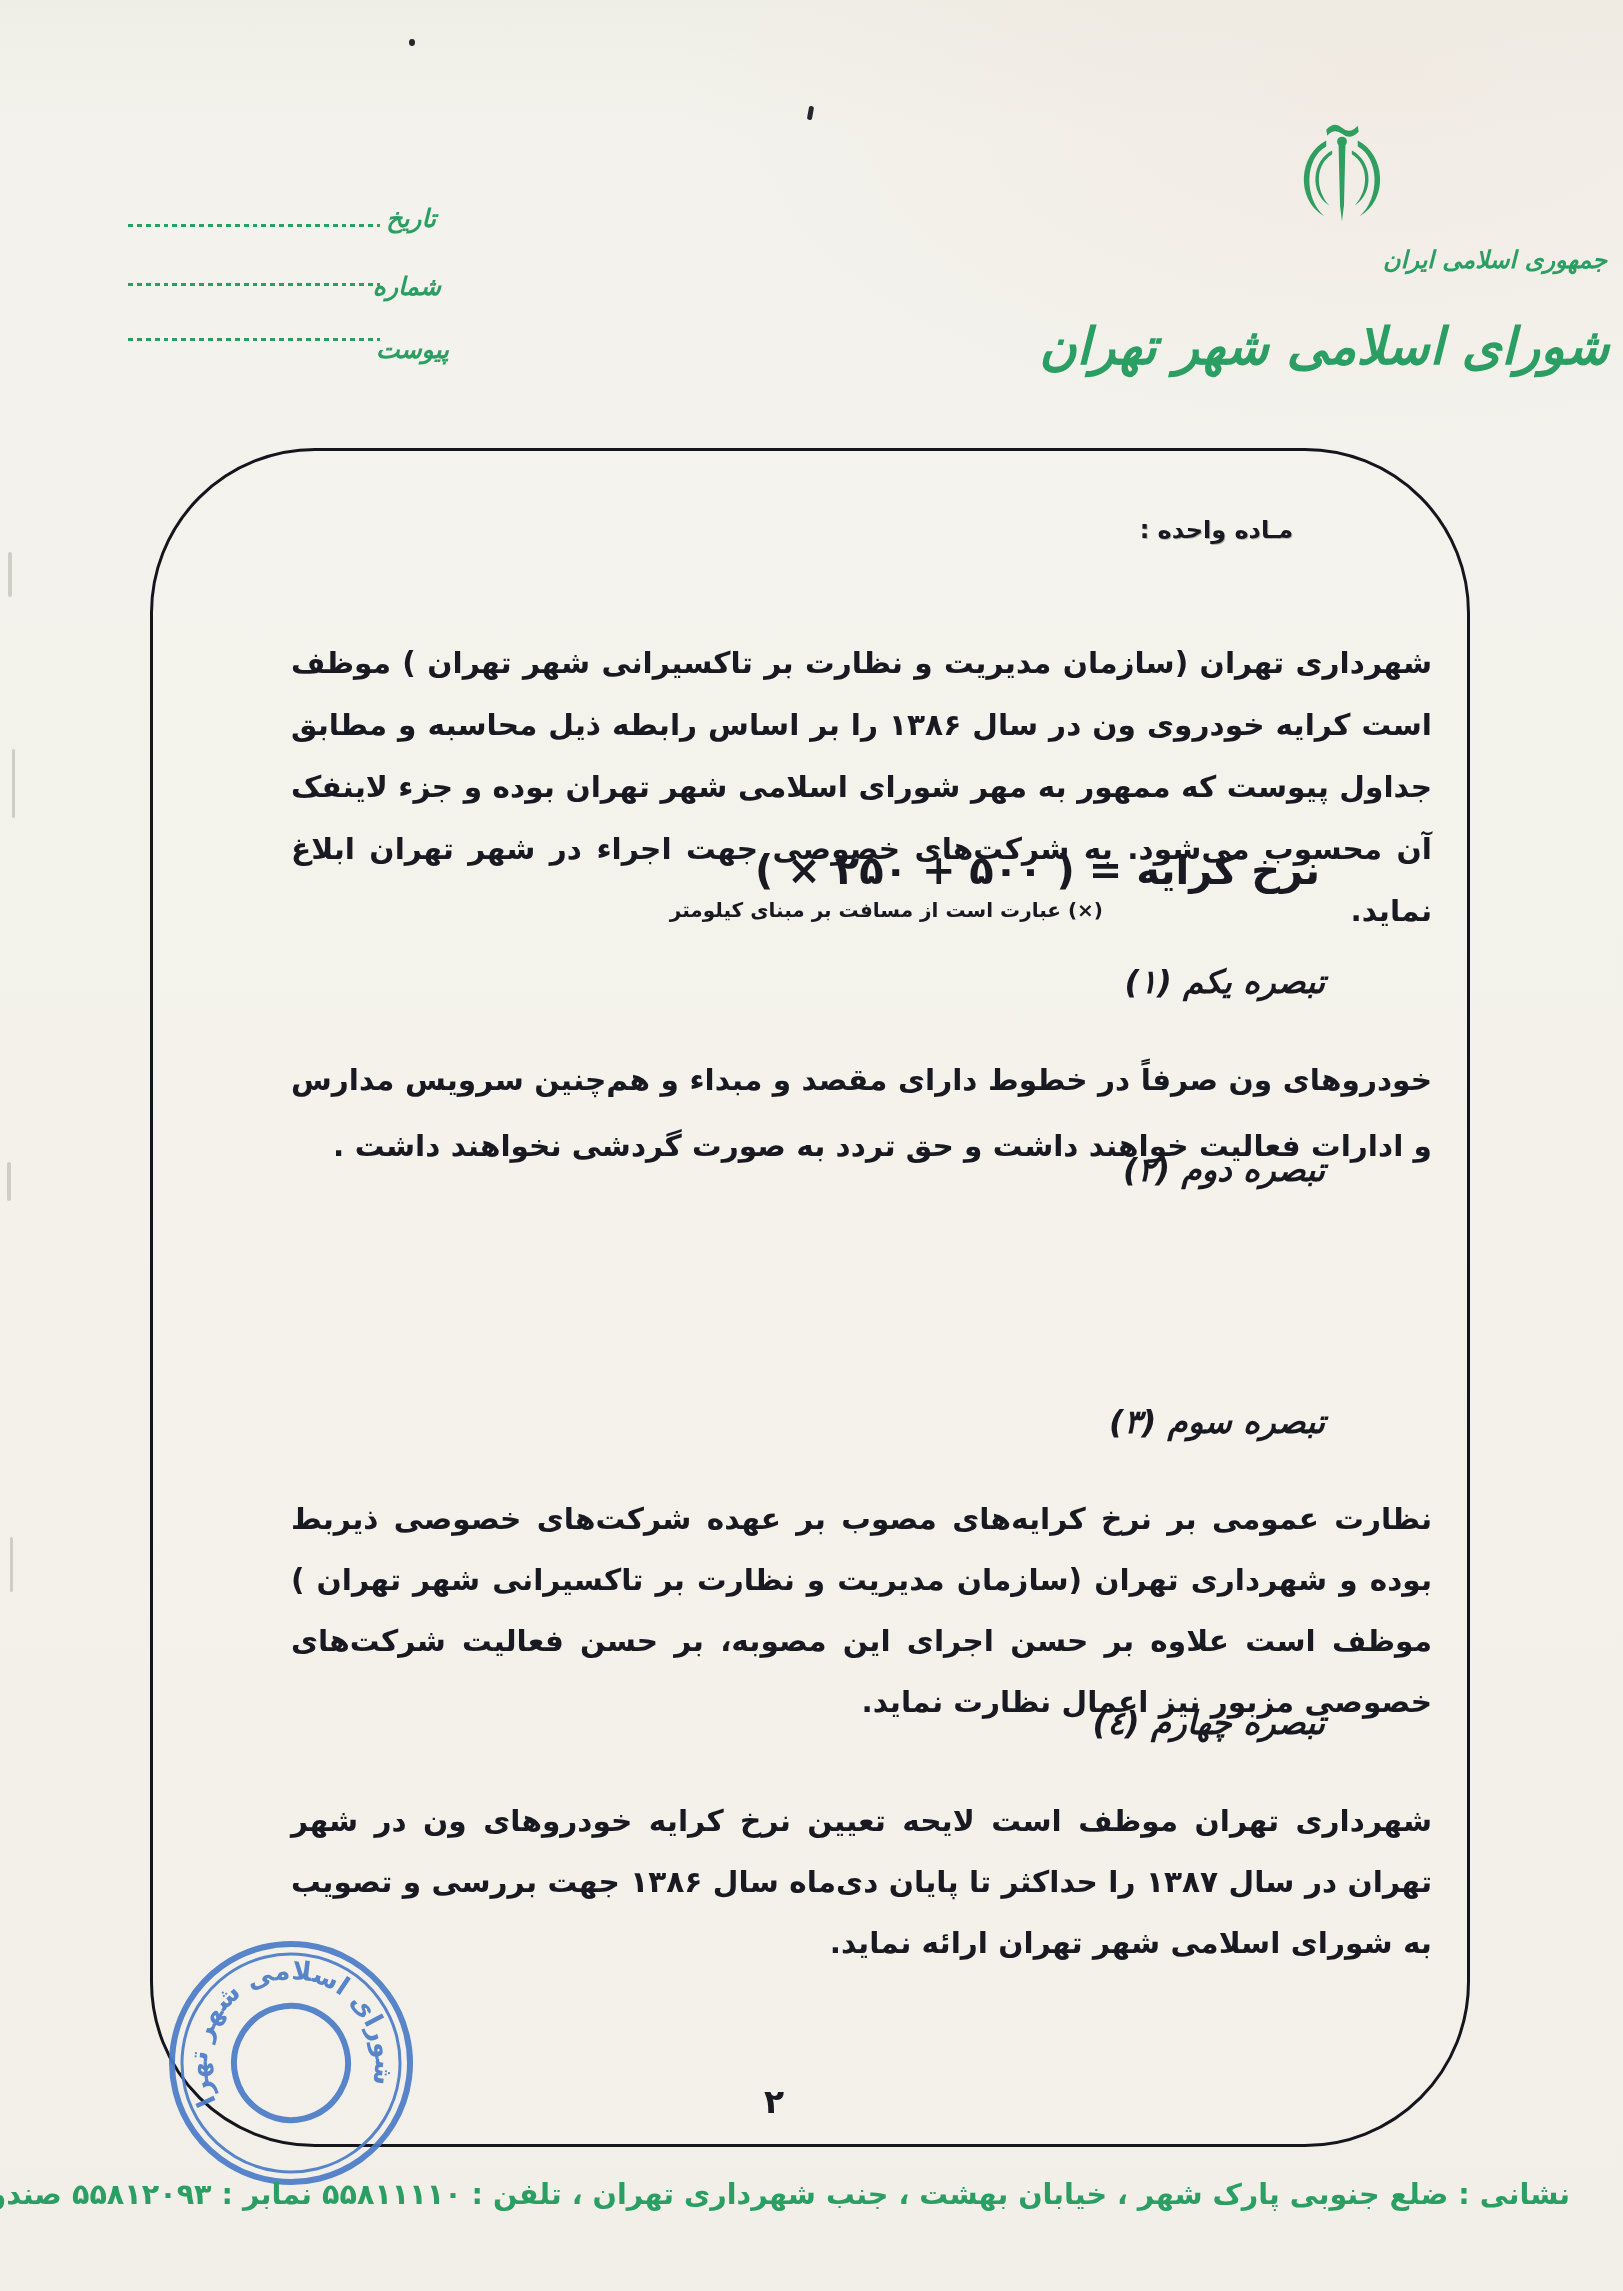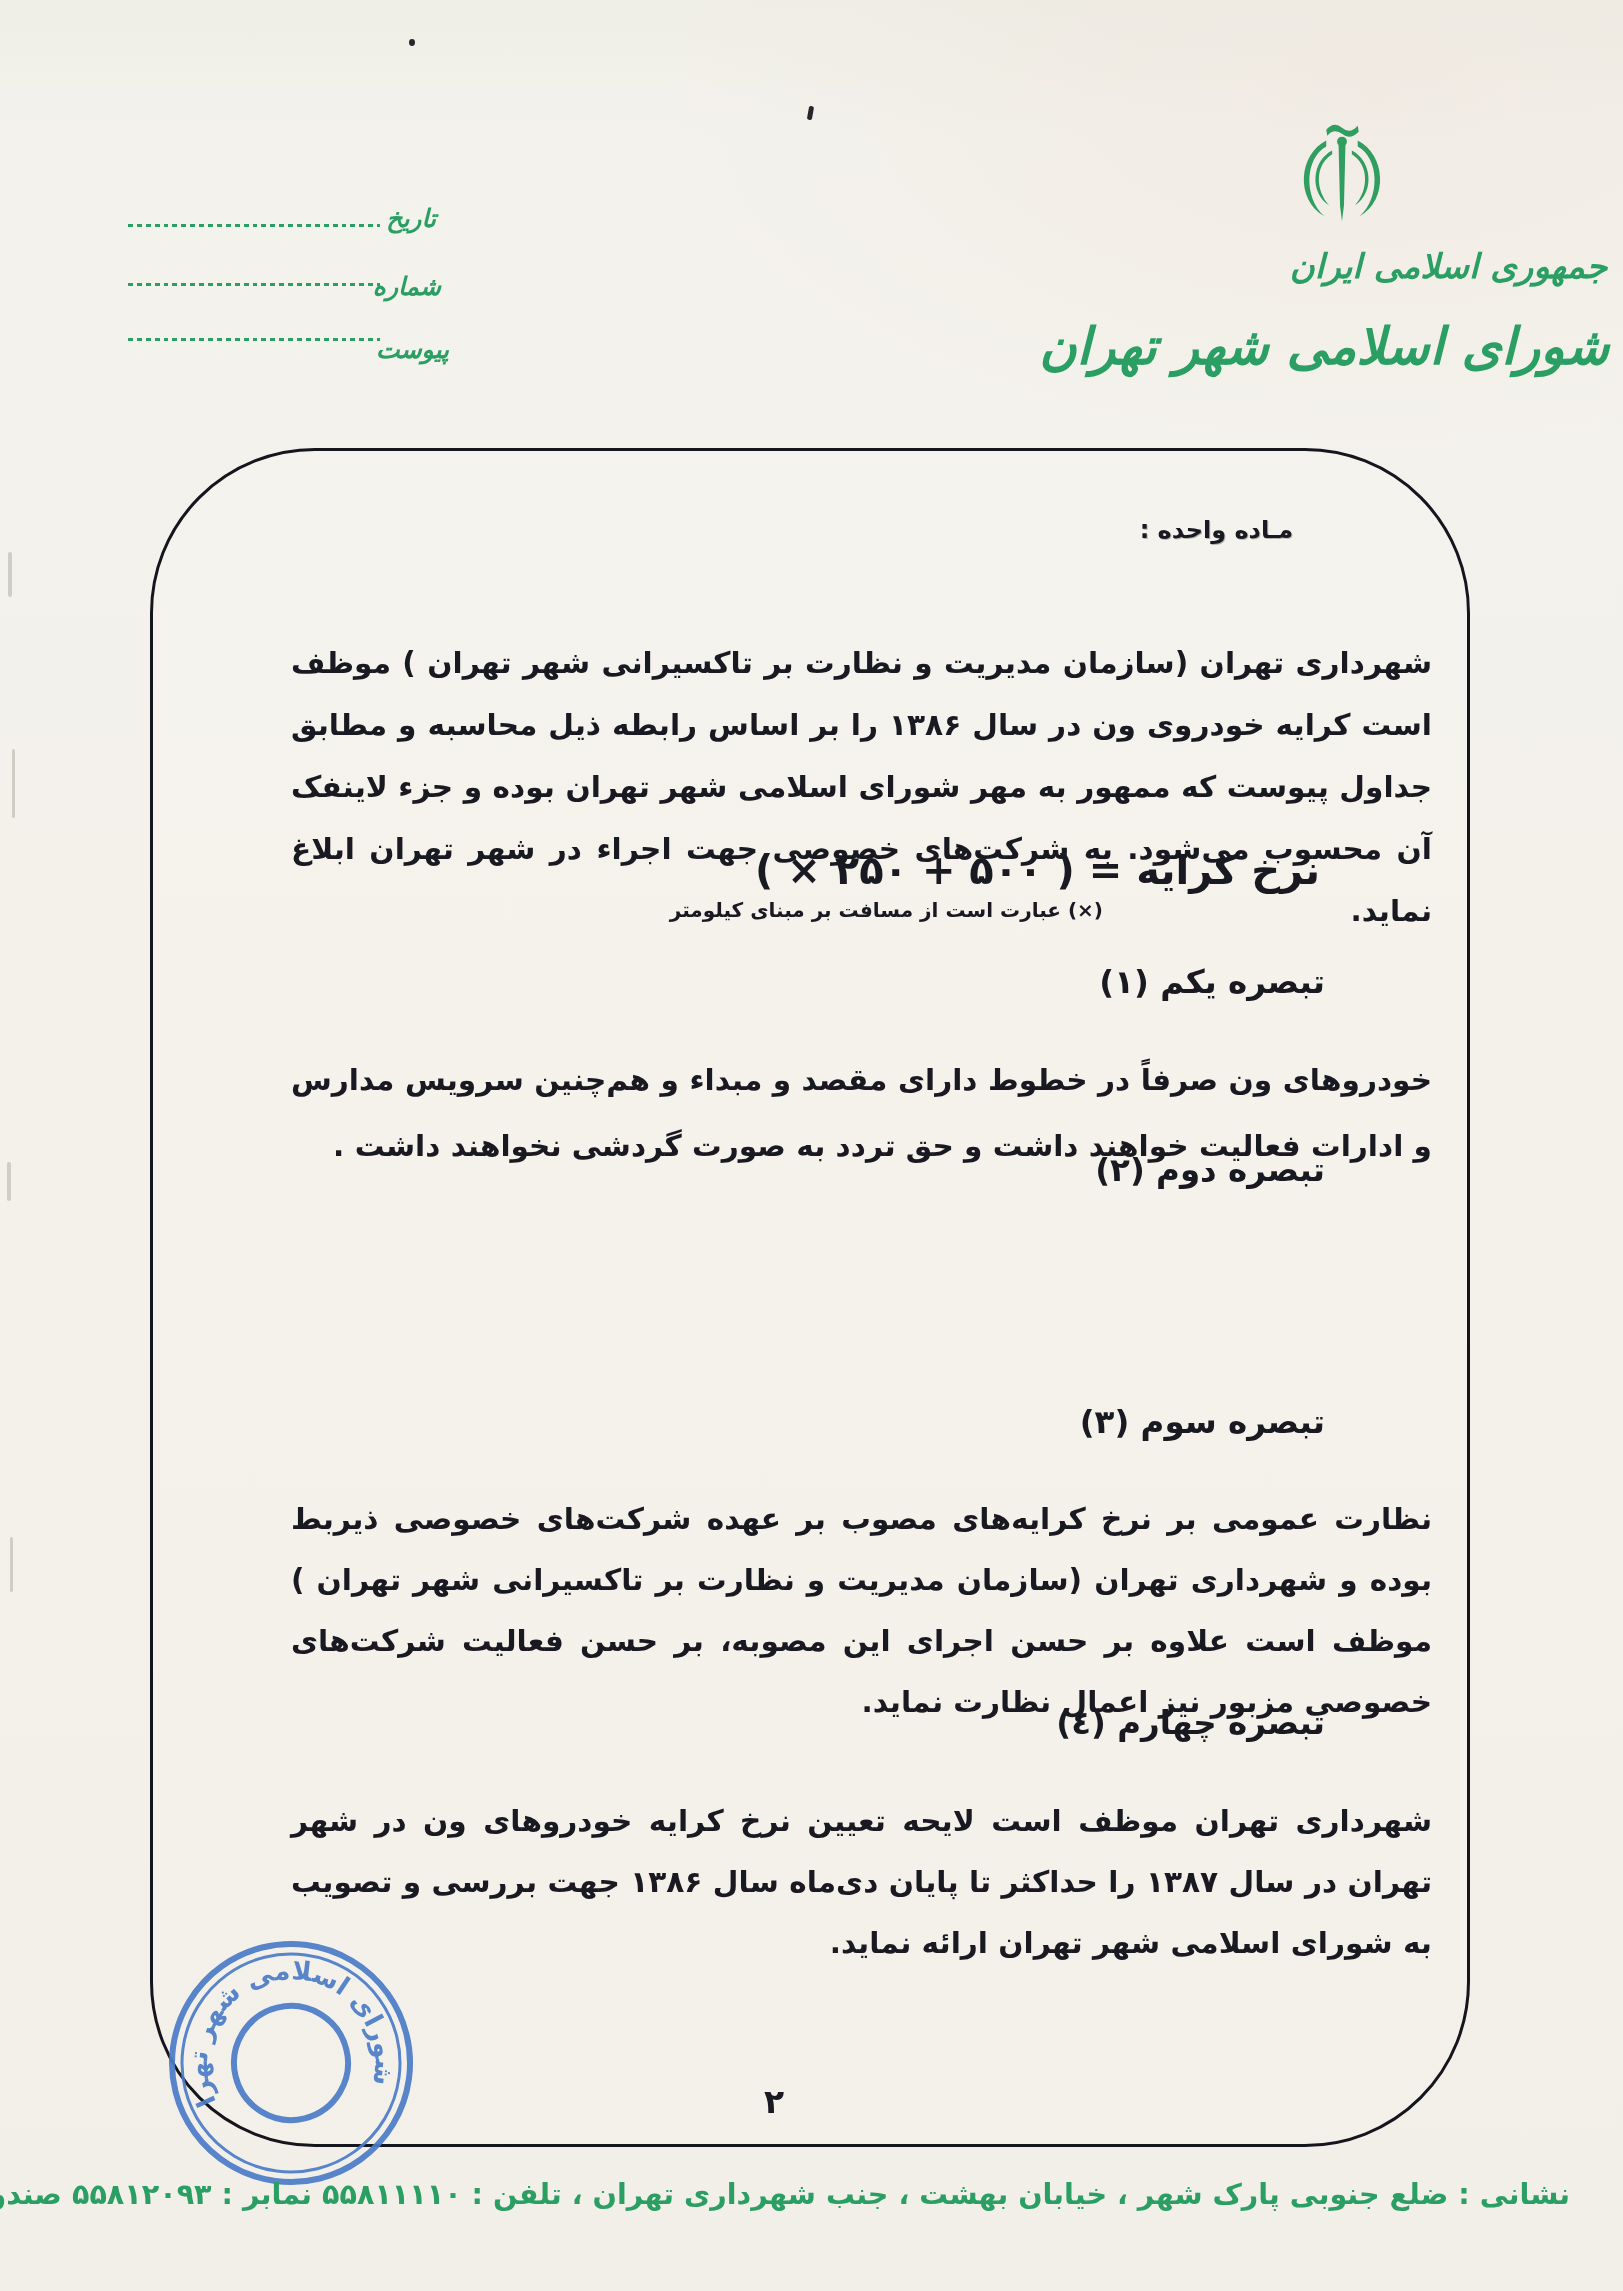--- a/index.html
+++ b/index.html
@@ -8,21 +8,21 @@
     background:
       radial-gradient(1182px 591px at 85% 4%, rgba(236,215,205,.25), rgba(0,0,0,0) 60%),
       linear-gradient(180deg,#efeee6 0%,#f3f2ec 6%,#f3f1ea 55%,#f1efe8 100%);
     overflow:hidden;
     font-family:"DejaVu Sans",sans-serif;
     color:#191922;
   }
   .green{color:#2a9e63;}
   
   .emblem{position:absolute;left:1283px;top:116px;width:118px;height:120px;}
-  .org1{position:absolute;right:15.8px;top:246px;font-size:34px;font-weight:700;font-style:italic;
+  .org1{position:absolute;right:15.8px;top:246px;font-size:24px;font-weight:700;font-style:italic;
         direction:rtl;white-space:nowrap;}
   .org2{position:absolute;right:13.8px;top:317px;font-size:51px;font-weight:700;font-style:italic;
         direction:rtl;white-space:nowrap;letter-spacing:1px;}
   .hfield{position:absolute;font-size:25px;font-weight:700;font-style:italic;direction:rtl;white-space:nowrap;margin-top:24px;}
   .f-date {right:1187px;top:180px;}
   .f-num  {right:1182px;top:248px;}
   .f-att  {right:1174px;top:311px;}
   .dotline{position:absolute;left:128px;width:252px;height:3px;
     background:repeating-linear-gradient(90deg,#2a9e63 0 4.9px,rgba(0,0,0,0) 4.9px 8.9px);}
   .dl1{top:224px;} .dl2{top:283px;} .dl3{top:338px;}
@@ -35,21 +35,21 @@
   .para{position:absolute;left:291px;width:1141px;direction:rtl;text-align:justify;
         font-size:29.6px;font-weight:700;line-height:62px;}
   .p1{top:602px;}
   .p2{top:1017px;line-height:66px;}
   .p3{top:1215px;line-height:63px;}
   .p4{top:1459px;line-height:61px;}
   .p5{top:1761px;line-height:61px;}
   .formula{position:absolute;right:303px;top:847px;direction:rtl;font-size:40px;font-weight:800;white-space:nowrap;}
   .formula .expr{direction:ltr;unicode-bidi:isolate;}
   .fnote{position:absolute;right:520px;top:898px;direction:rtl;font-size:20px;font-weight:800;white-space:nowrap;}
-  .tab{position:absolute;right:298px;direction:rtl;font-size:32.5px;font-weight:800;white-space:nowrap;}
+  .tab{position:absolute;right:298px;direction:rtl;font-size:32.5px;font-weight:800;white-space:nowrap;font-style:italic;}
   .t1{top:963px;} .t2{top:1151px;} .t3{top:1403px;} .t4{top:1704px;}
   .pagenum{position:absolute;left:764px;top:2082px;font-size:33px;font-weight:700;}
   
   .stamp{position:absolute;left:161px;top:1933px;width:260px;height:260px;
          transform:rotate(-14deg);opacity:.92;}
   
   .footer{position:absolute;right:53px;top:2177px;direction:rtl;white-space:nowrap;
           font-size:28.6px;font-weight:700;}
   
   .speck{position:absolute;background:#26262b;border-radius:2px;}

